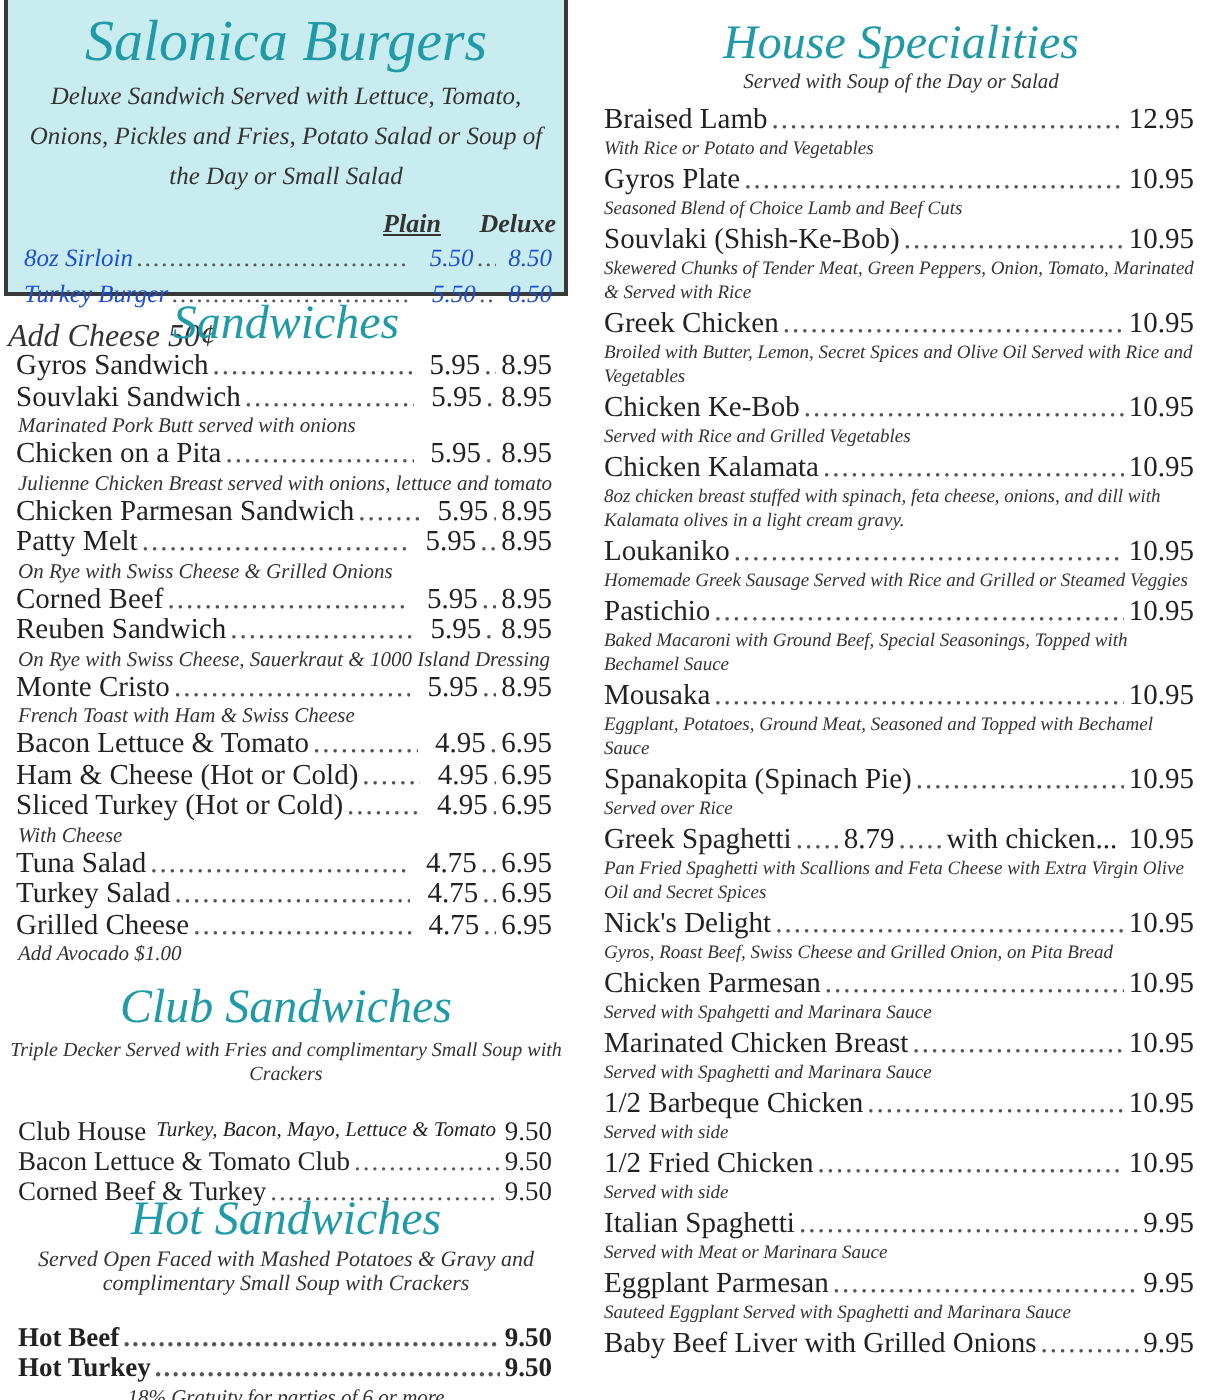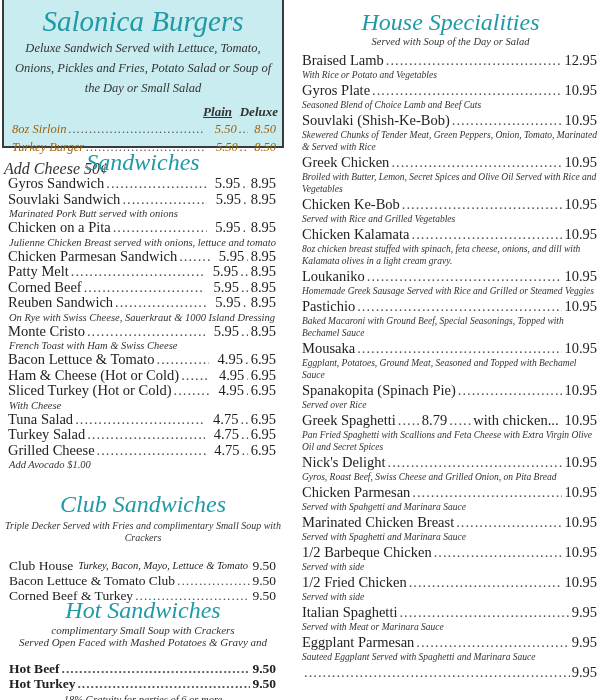--- a/index.html
+++ b/index.html
@@ -15,30 +15,30 @@
   }
   .title {
     color: #1f9aa6; font-style: italic; text-align: center;
     font-family: "Liberation Serif", "DejaVu Serif", serif; font-weight: normal;
   }
   .burger-box .title { font-size: 29px; margin-top: 4px; line-height: 34px; }
   .subtitle { font-style: italic; text-align: center; color: #333; }
   .burger-box .subtitle { font-size: 12.5px; line-height: 20px; padding: 0 4px; }
   .price-heads { display: flex; justify-content: flex-end; font-style: italic; font-weight: bold; font-size: 13px; margin-top: 6px; padding-right: 4px; color: #333; }
   .price-heads span { display: inline-block; }
-  .price-heads .ph1 { width: 52px; text-align: right; text-decoration: underline; }
+  .price-heads .ph1 { width: 52px; text-align: center; text-decoration: underline; }
   .price-heads .ph2 { width: 46px; text-align: right; }
 
   .row { display: flex; align-items: baseline; white-space: nowrap; }
   .row .name { flex: 0 0 auto; }
   .row .dots { flex: 1 1 auto; overflow: hidden; color: #555; margin: 0 2px; letter-spacing: 1px; }
   .row .dots::after { content: "............................................................................................................................................"; }
   .row .p { flex: 0 0 auto; }
 
-  .burger-row { font-size: 12.5px; font-style: italic; padding: 0 6px 0 8px; line-height: 18px; color: #a16207; }
+  .burger-row { font-size: 12.5px; font-style: italic; padding: 0 6px 0 8px; line-height: 18px; color: #1d4ed8; }
   .burger-row .p1 { width: 32px; text-align: right; }
   .burger-row .dots2 { width: 40px; }
   .burger-row .p2 { width: 26px; text-align: right; }
   .add-cheese { font-style: italic; font-size: 16px; text-align: left; margin-top: 4px; color: #333; }
 
   .section-title { font-size: 24px; line-height: 28px; }
   .sand { position: absolute; left: 0; top: 148px; width: 286px; }
   .sand .title { margin-top: 0; }
   .s-row { font-size: 14.5px; line-height: 15.5px; padding: 0 10px 0 8px; }
   .s-row .p1 { width: 32px; text-align: right; }
@@ -129,20 +129,21 @@
           <span class="dots dots2"></span>
           <span class="p p2">8.95</span>
         </div>
         <div class="row s-row">
           <span class="name">Patty Melt</span>
           <span class="dots"></span>
           <span class="p p1">5.95</span>
           <span class="dots dots2"></span>
           <span class="p p2">8.95</span>
         </div>
+        <div class="note">On Rye with Swiss Cheese &amp; Grilled Onions</div>
         <div class="row s-row">
           <span class="name">Corned Beef</span>
           <span class="dots"></span>
           <span class="p p1">5.95</span>
           <span class="dots dots2"></span>
           <span class="p p2">8.95</span>
         </div>
         <div class="row s-row">
           <span class="name">Reuben Sandwich</span>
           <span class="dots"></span>
@@ -224,22 +225,22 @@
       <div class="row c-row">
         <span class="name">Corned Beef &amp; Turkey</span>
         <span class="dots"></span>
         <span class="p">9.50</span>
       </div>
     </div>
   </div>
 
   <div class="hot">
     <h2 class="title section-title">Hot Sandwiches</h2>
+    <p class="subtitle">Served Open Faced with Mashed Potatoes &amp; Gravy and</p>
     <p class="subtitle">complimentary Small Soup with Crackers</p>
-    <p class="subtitle">Served Open Faced with Mashed Potatoes &amp; Gravy and</p>
     <div class="hot-rows">
       <div class="row c-row">
         <span class="name">Hot Beef</span>
         <span class="dots"></span>
         <span class="p">9.50</span>
       </div>
       <div class="row c-row">
         <span class="name">Hot Turkey</span>
         <span class="dots"></span>
         <span class="p">9.50</span>
@@ -396,18 +397,19 @@
       <div class="h-item">
         <div class="row h-row">
           <span class="name">Eggplant Parmesan</span>
           <span class="dots"></span>
           <span class="p">9.95</span>
         </div>
         <div class="h-desc">Sauteed Eggplant Served with Spaghetti and Marinara Sauce</div>
       </div>
       <div class="h-item">
         <div class="row h-row">
+          <span class="name">Baby Beef Liver with Grilled Onions</span>
           <span class="dots"></span>
           <span class="p">9.95</span>
         </div>
       </div>
     </div>
 </div>
 
 </body></html>

